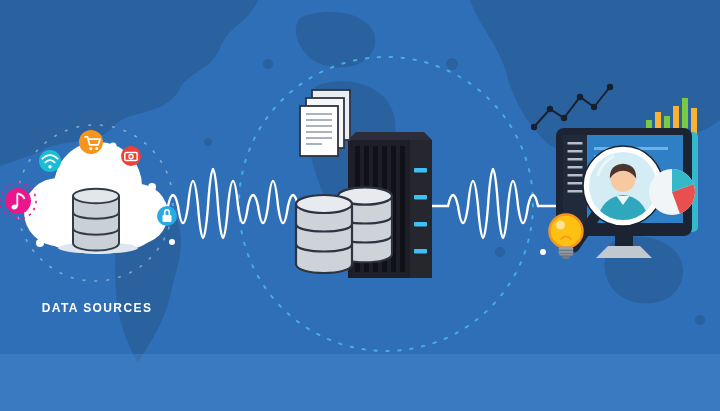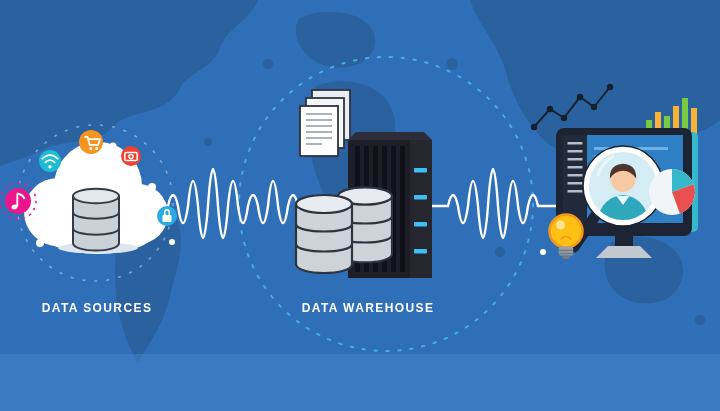--- a/index.html
+++ b/index.html
@@ -223,15 +223,14 @@
     <rect x="562.3" y="255.5" width="7.4" height="3.6" rx="1.8" fill="#737a82"></rect>
   </g>
 
   <g fill="#ffffff">
     <circle cx="543" cy="252" r="3"></circle>
     <circle cx="172" cy="242" r="3"></circle>
   </g>
 </svg>
 
 <div class="label" style="left:17px; top:301px; width:160px;">DATA SOURCES</div>
-<div class="label" style="left:288px; top:301px; width:160px;">DATA WAREHOUSE</div>
 
 </div>
 
 </body></html>

